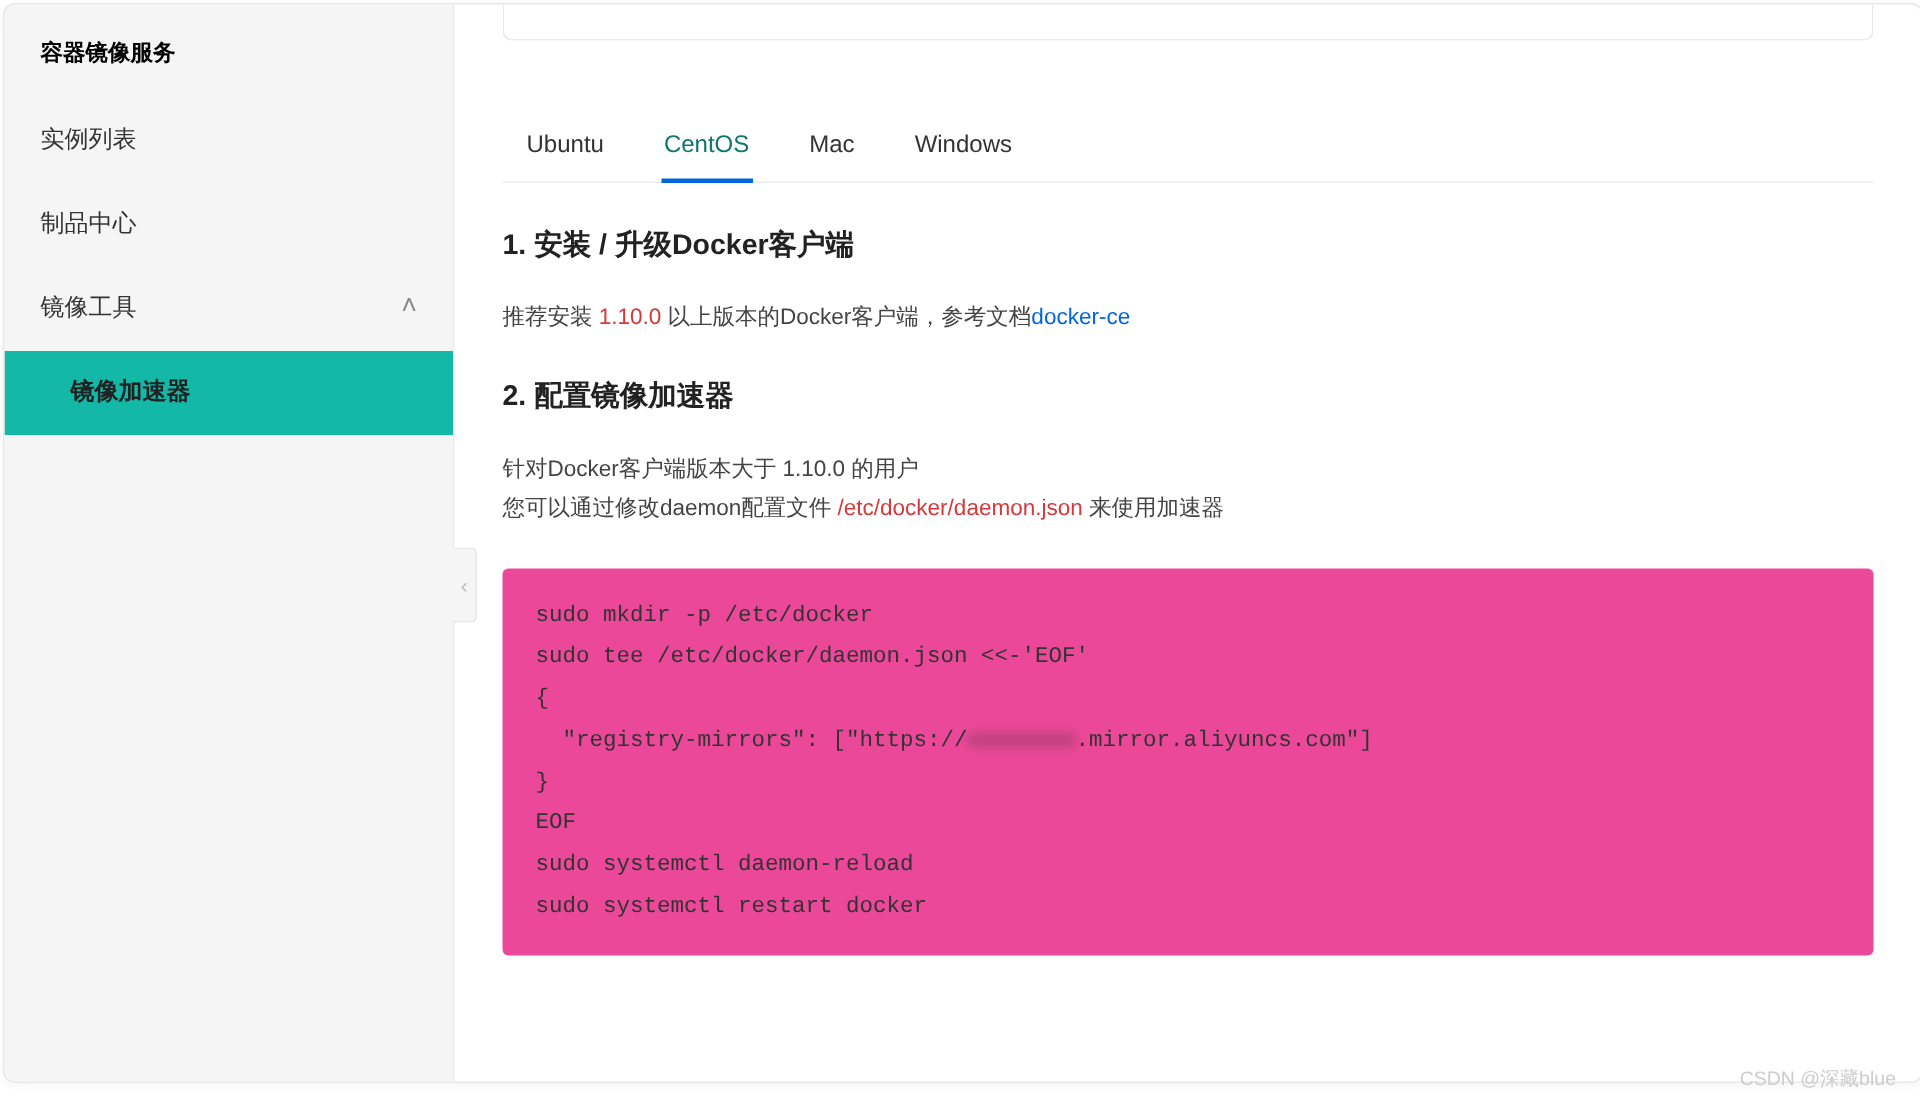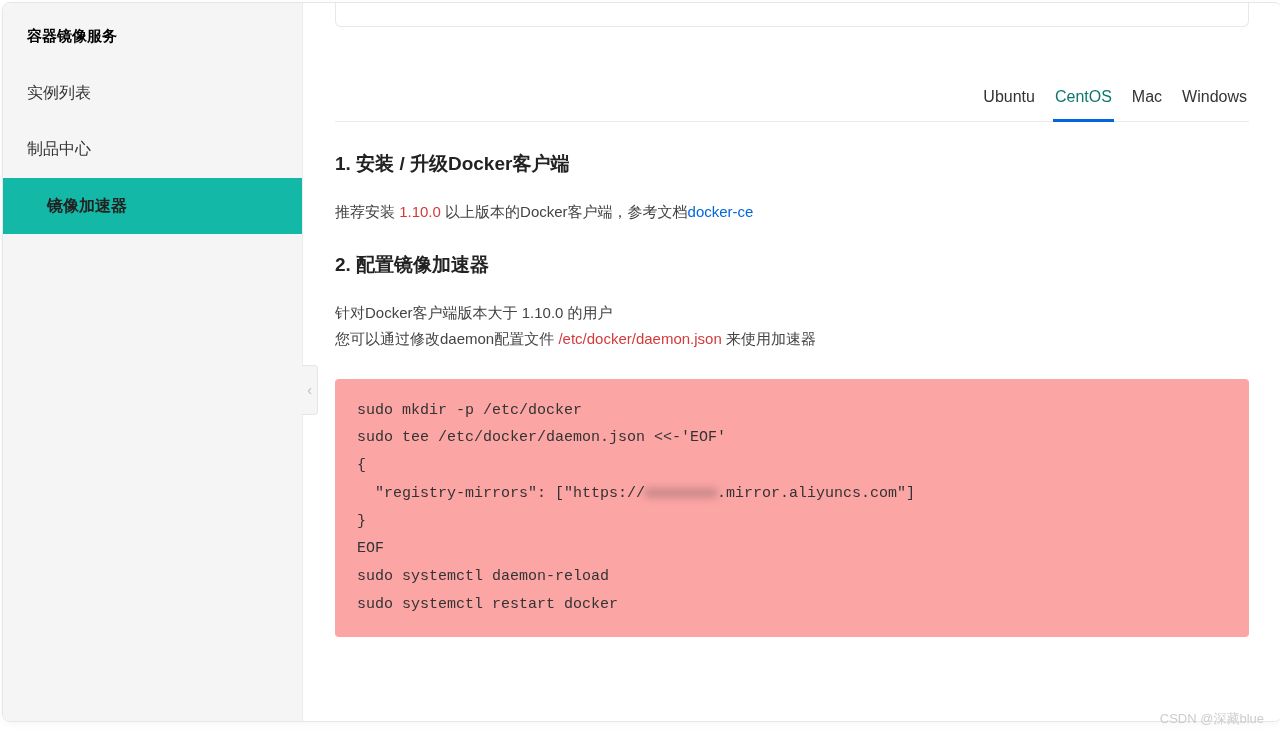--- a/index.html
+++ b/index.html
@@ -38,21 +38,20 @@
       color: #000;
       padding: 22px 0 18px 24px;
     }
     .side-item {
       padding: 16px 0 16px 24px;
       font-size: 16px;
       color: #333;
       cursor: pointer;
       display: flex;
       justify-content: space-between;
-      font-family: Liberation Mono, monospace;
     }
     .side-item .chev {
       margin-right: 24px;
       color: #888;
       font-size: 18px;
       line-height: 1;
     }
     .side-sub {
       padding: 16px 0 16px 44px;
       font-size: 16px;
@@ -97,26 +96,25 @@
       margin-bottom: 50px;
     }
     .section-title {
       font-size: 19px;
       font-weight: 700;
       color: #111;
       margin-bottom: 18px;
     }
     .tabs {
       display: flex;
-      gap: 16px;
+      gap: 36px;
       border-bottom: 1px solid #eaeaea;
       padding-bottom: 0;
       margin-bottom: 28px;
       padding-left: 14px;
-      justify-content: flex-end;
     }
     .tab {
       padding: 8px 2px 10px;
       font-size: 16px;
       color: #333;
       cursor: pointer;
       border-bottom: 3px solid transparent;
       margin-bottom: -1px;
     }
     .tab.active {
@@ -132,21 +130,21 @@
     }
     .para {
       font-size: 15px;
       color: #444;
       margin-bottom: 28px;
     }
     .ver { color: #d43a3a; }
     .lnk { color: #0066dd; cursor: pointer; }
     .path { color: #d43a3a; }
     .code-block {
-      background: #fca5a5;
+      background: #ec4899;
       border-radius: 4px;
       padding: 18px 22px;
       font-family: "SFMono-Regular", Consolas, "Liberation Mono", Menlo, monospace;
       font-size: 15px;
       line-height: 1.85;
       color: #333;
       white-space: pre;
       margin-bottom: 20px;
     }
     .code-block .blur {
@@ -168,20 +166,24 @@
 <div class="app">
 
   <aside class="sidebar">
     <div class="sidebar-title">容器镜像服务</div>
 
     <div class="side-item">
       <span>实例列表</span>
     </div>
     <div class="side-item">
       <span>制品中心</span>
+    </div>
+    <div class="side-item">
+      <span>镜像工具</span>
+      <span class="chev">˄</span>
     </div>
     <div class="side-sub">
       <span>镜像加速器</span>
     </div>
 
     <div class="collapse-handle">
       <span>‹</span>
     </div>
   </aside>
 

